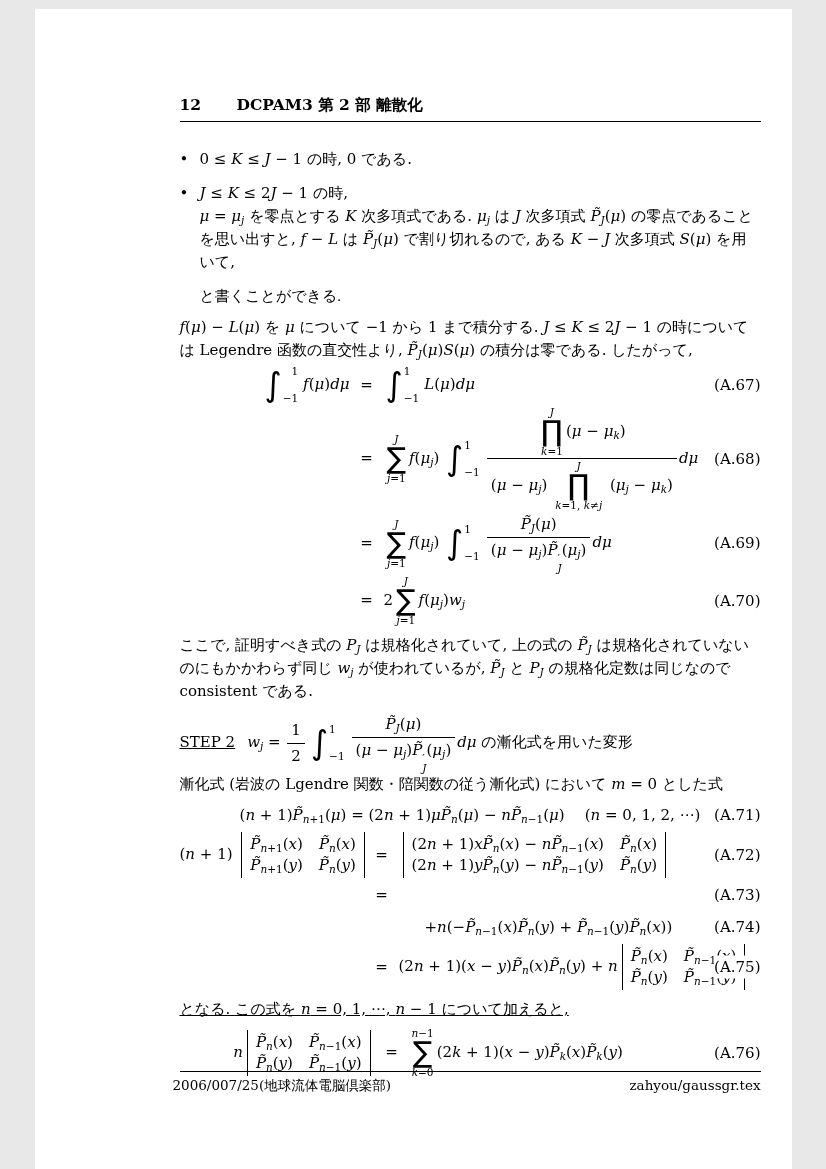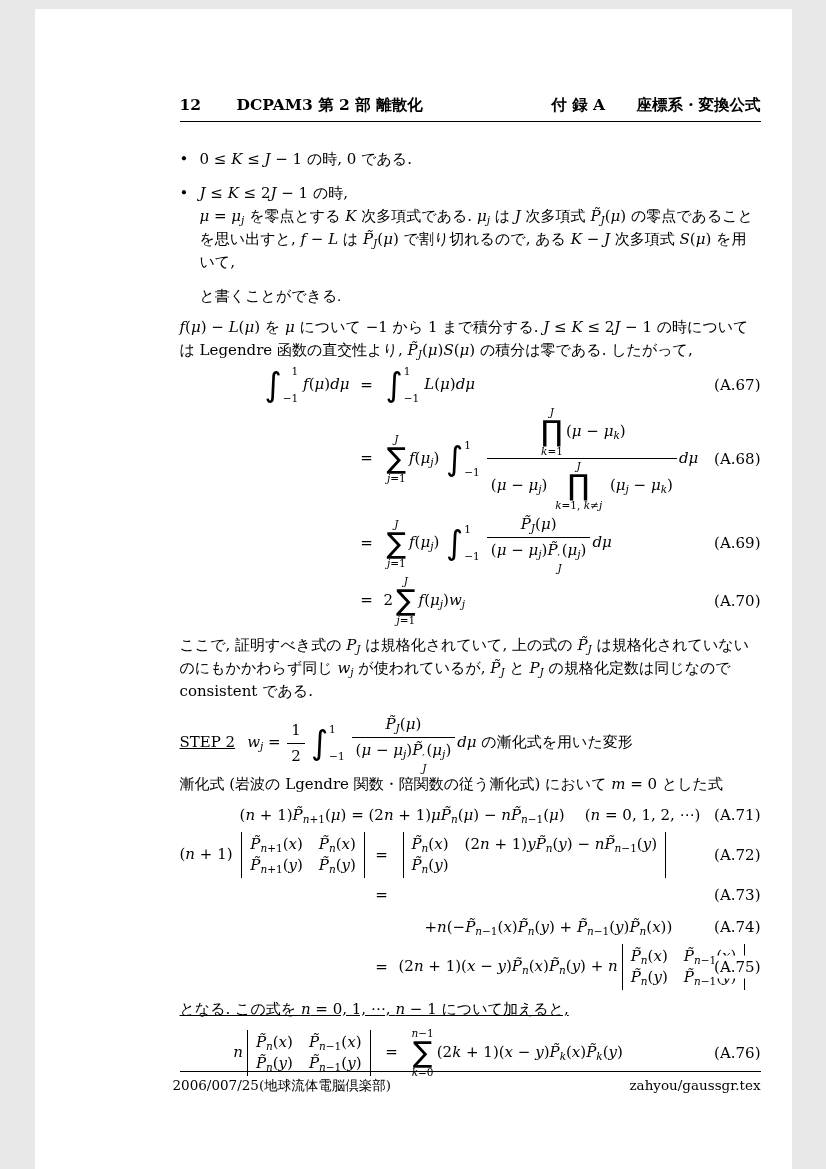--- a/index.html
+++ b/index.html
@@ -40,43 +40,39 @@
   .bigop .lim{font-size:10.5px;line-height:12px;white-space:nowrap;}
   .intw{display:inline-flex;align-items:center;vertical-align:middle;margin:0 2px;}
   .intw .int{font-size:33px;line-height:36px;font-family:"DejaVu Sans","DejaVu Serif",sans-serif;}
   .intw .ilims{display:inline-flex;flex-direction:column;justify-content:space-between;
                height:38px;font-size:10.5px;line-height:11px;margin:0 3px 0 1px;}
   .intw .ib{align-self:flex-start;}
   .det{display:inline-flex;align-items:stretch;vertical-align:middle;margin:0 4px;}
   .det .bar{width:1px;background:#000;flex:none;}
   .det .cells{display:grid;grid-template-columns:auto auto;column-gap:16px;row-gap:0;
               padding:2px 8px;align-items:center;}
-  .det .cell{text-align:left;line-height:21px;white-space:nowrap;}
+  .det .cell{text-align:right;line-height:21px;white-space:nowrap;}
   .hsp{display:inline-block;}
   
   .eqgroup{margin:0;}
   .eqrow{display:flex;align-items:center;position:relative;margin:2px 0;min-height:30px;}
   .eq-lhs{text-align:right;flex:none;white-space:nowrap;}
   .eq-rel{flex:none;text-align:center;}
   .eq-rhs{flex:1;text-align:left;white-space:nowrap;}
   .eqc{flex:1;text-align:center;white-space:nowrap;}
   .eq-label{position:absolute;right:0;top:50%;transform:translateY(-50%);background:#fff;}
 </style>
 </head>
 <body>
 
 <div class="page">
   <div class="hdr">
     <div class="hl">
       <span class="pgnum">12</span>
       <span>DCPAM3 第 2 部 離散化</span>
-    </div>
-    <div class="hr">
-      <span class="applbl">付 録 A</span>
-      <span>座標系・変換公式</span>
     </div>
   </div>
   <div class="hdr-rule"></div>
 
   <div class="content" id="doc-body">
       <div class="blist" style="margin-top: 26px;">
         <div class="bullet">
           <span class="dot">•</span>
           <div class="btxt">0 ≤ <span class="mv">K</span> ≤ <span class="mv">J</span> − 1 の時, 0 である.</div>
         </div>
@@ -198,20 +194,21 @@
                 <span class="cell"><span class="mv">P̃</span><sub class="scr"><span class="mv">n</span></sub>(<span class="mv">x</span>)</span>
                 <span class="cell"><span class="mv">P̃</span><sub class="scr"><span class="mv">n</span>+1</sub>(<span class="mv">y</span>)</span>
                 <span class="cell"><span class="mv">P̃</span><sub class="scr"><span class="mv">n</span></sub>(<span class="mv">y</span>)</span>
               </span>
               <span class="bar"></span>
             </span></span>
           <span class="eq-rel" style="width: 34px;">=</span>
           <span class="eq-rhs"><span class="det">
               <span class="bar"></span>
               <span class="cells">
+                <span class="cell">(2<span class="mv">n</span> + 1)<span class="mv">x</span><span class="mv">P̃</span><sub class="scr"><span class="mv">n</span></sub>(<span class="mv">x</span>) − <span class="mv">n</span><span class="mv">P̃</span><sub class="scr"><span class="mv">n</span>−1</sub>(<span class="mv">x</span>)</span>
                 <span class="cell"><span class="mv">P̃</span><sub class="scr"><span class="mv">n</span></sub>(<span class="mv">x</span>)</span>
                 <span class="cell">(2<span class="mv">n</span> + 1)<span class="mv">y</span><span class="mv">P̃</span><sub class="scr"><span class="mv">n</span></sub>(<span class="mv">y</span>) − <span class="mv">n</span><span class="mv">P̃</span><sub class="scr"><span class="mv">n</span>−1</sub>(<span class="mv">y</span>)</span>
                 <span class="cell"><span class="mv">P̃</span><sub class="scr"><span class="mv">n</span></sub>(<span class="mv">y</span>)</span>
               </span>
               <span class="bar"></span>
             </span></span>
           <span class="eq-label">(A.72)</span>
         </div>
         <div class="eqrow">
           <span class="eq-lhs" style="width: 185px;"></span>

